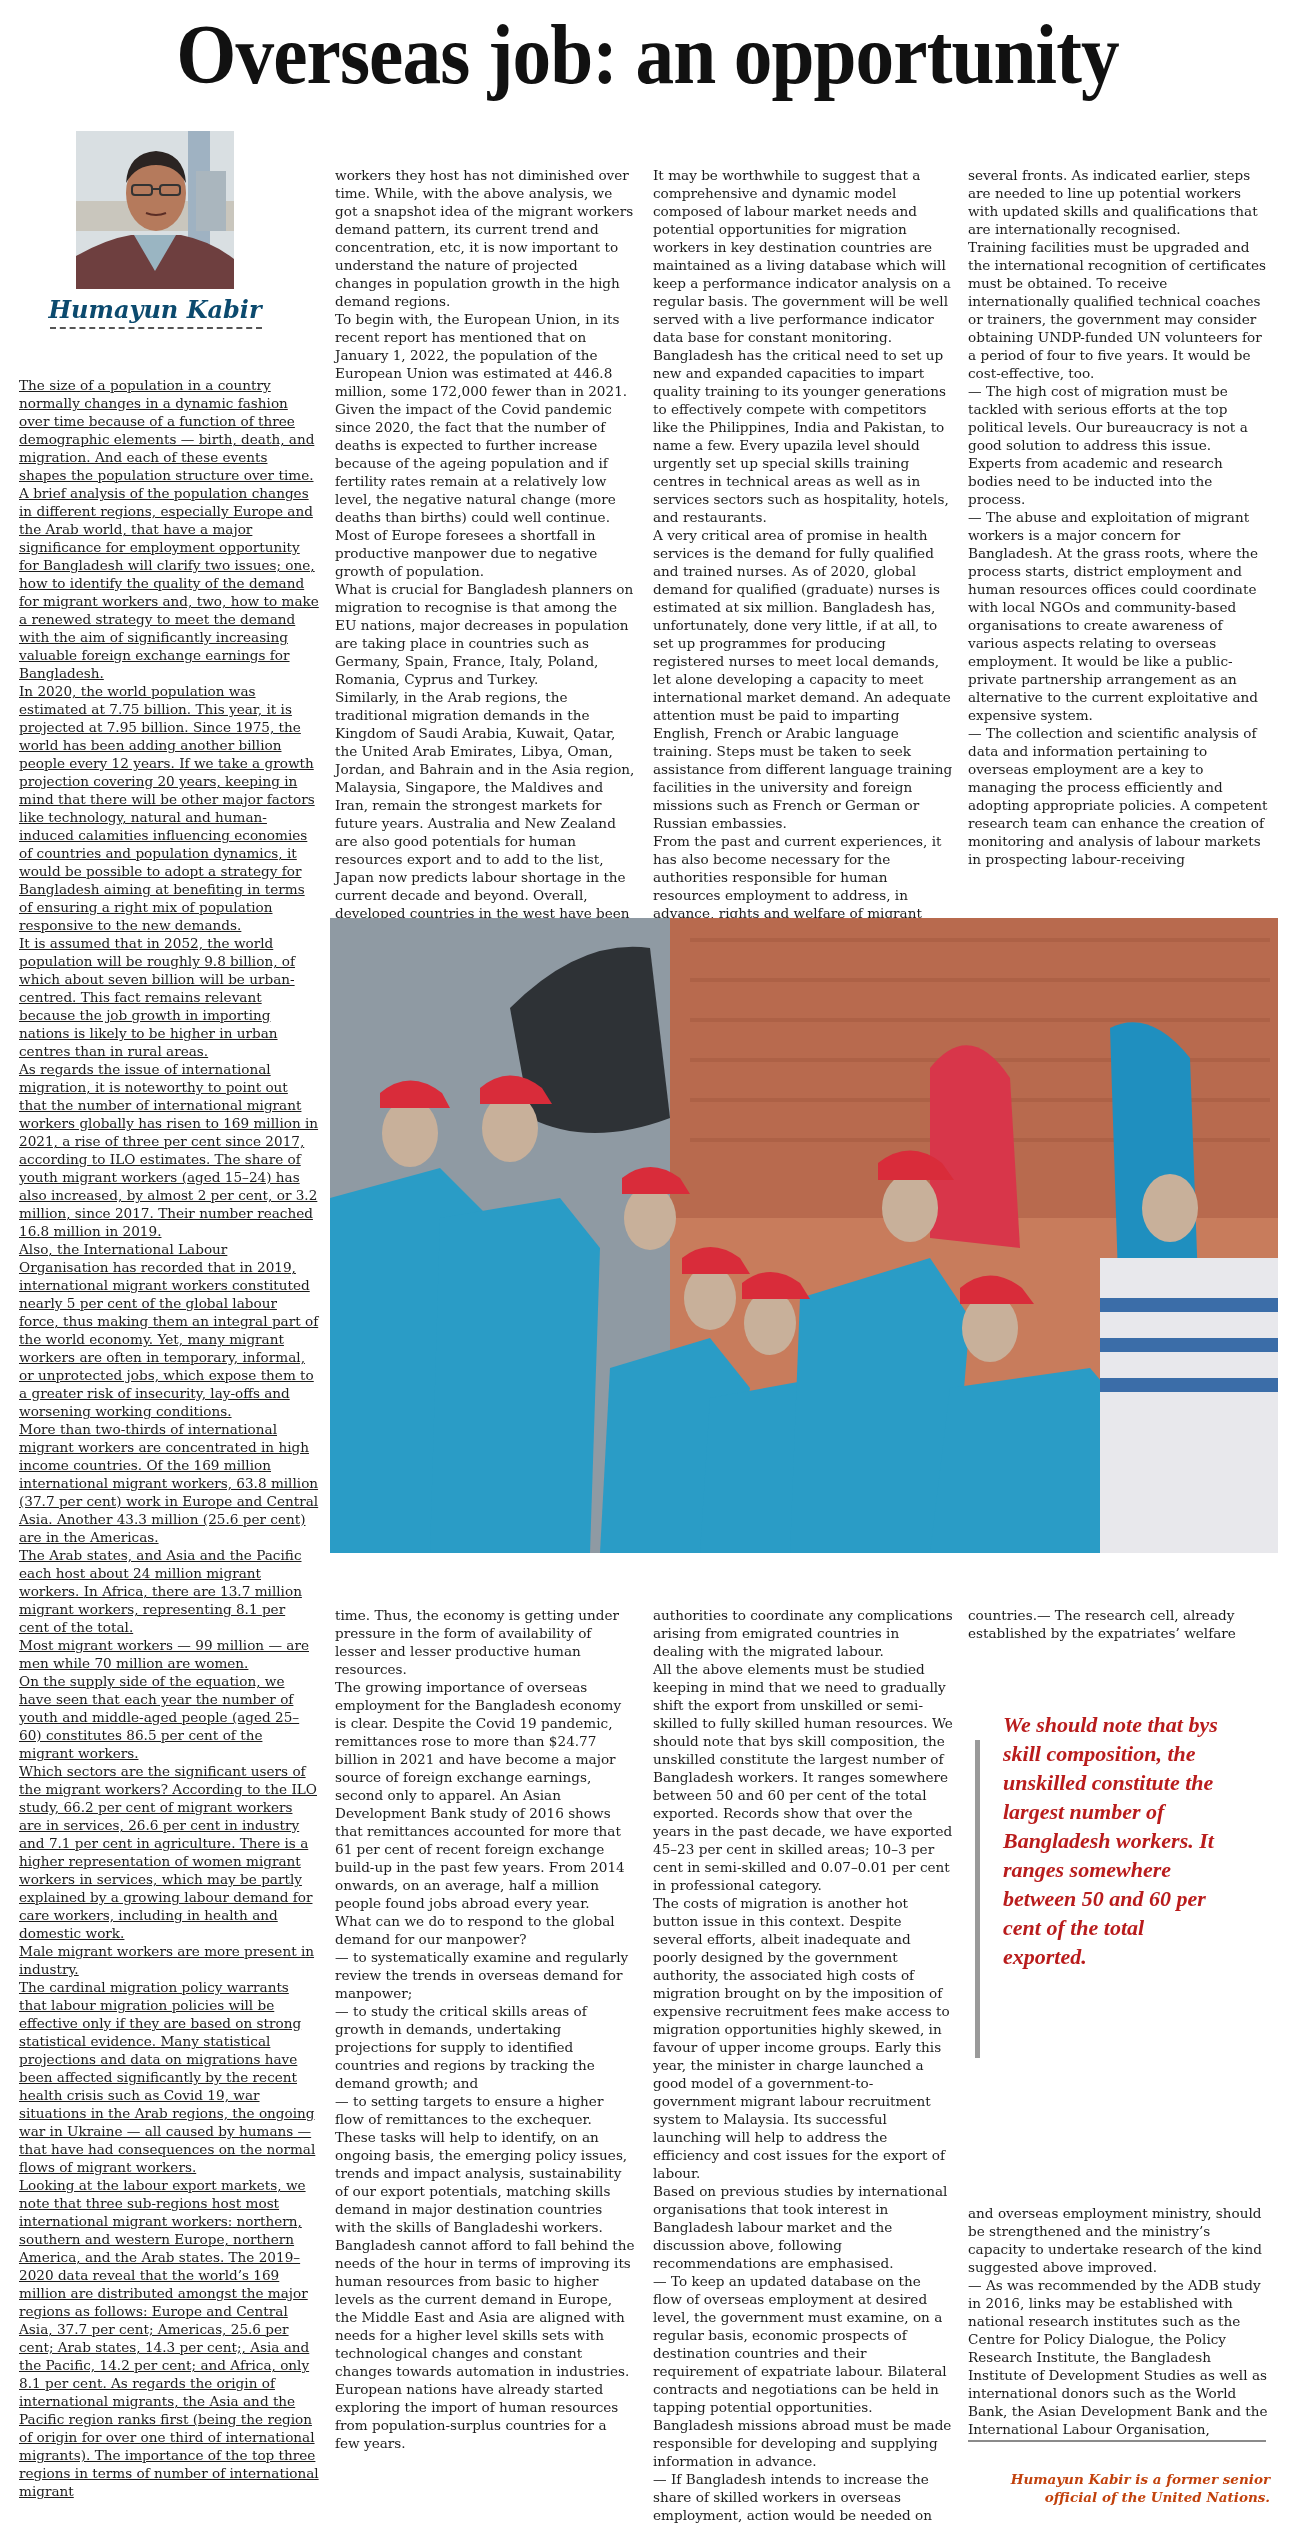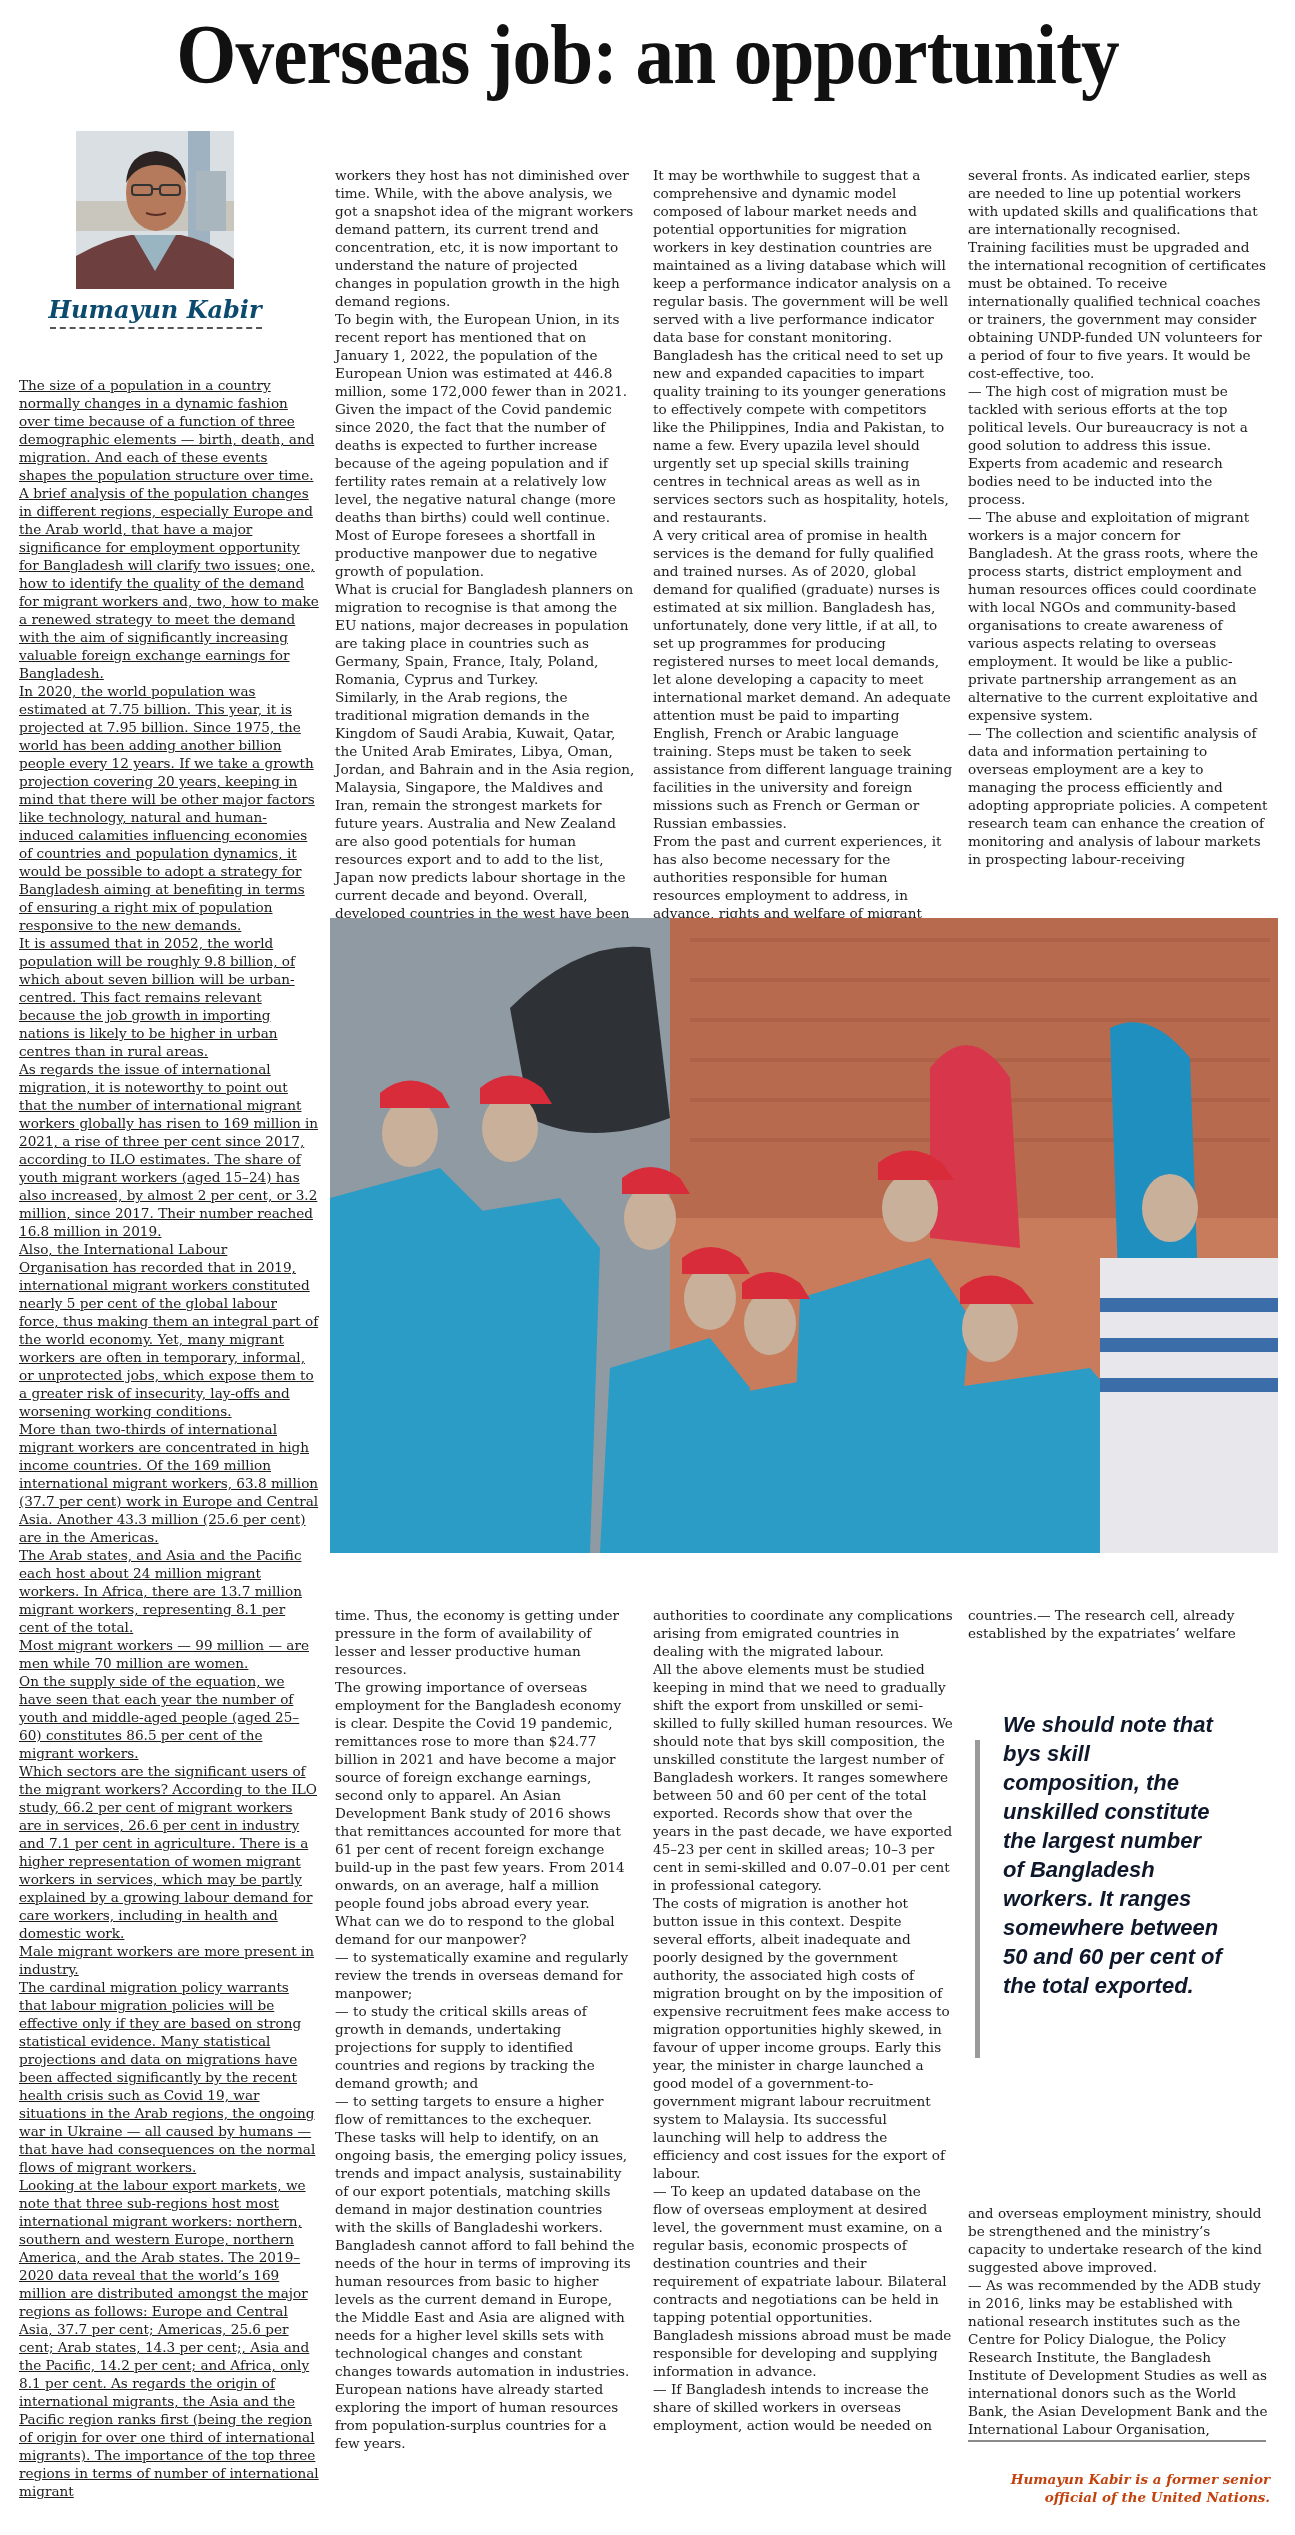--- a/index.html
+++ b/index.html
@@ -6,21 +6,21 @@
   body { width: 1295px; height: 2535px; position: relative; overflow: hidden; font-family: "DejaVu Serif", serif; color: #1c1c1c; }
   .headline { position: absolute; left: 0; top: 0; width: 1295px; height: 110px; text-align: center; font-family: "Liberation Serif", serif; font-weight: bold; font-size: 84px; line-height: 110px; letter-spacing: -1px; color: #111; transform: scaleX(0.92); transform-origin: center; }
   .col { position: absolute; font-size: 13.6px; line-height: 18px; text-align: left; margin-top: 36px; }
   .col p { margin: 0; }
   .author-photo { position: absolute; left: 76px; top: 131px; width: 158px; height: 158px; overflow: hidden; background: #cfd6da; }
   .author-name { position: absolute; left: 0; top: 295px; width: 310px; text-align: center; font-family: "DejaVu Serif", serif; font-weight: bold; font-style: italic; font-size: 24px; line-height: 30px; color: #0c4a6e; }
   .author-rule { position: absolute; left: 50px; top: 327px; width: 212px; height: 0; border-top: 2px dashed #555; }
   .photo { position: absolute; left: 330px; top: 918px; width: 948px; height: 635px; overflow: hidden; background: #b35a3a; }
   .pullquote { position: absolute; left: 975px; top: 1710px; width: 240px; }
   .pullquote .bar { position: absolute; left: 0; top: 30px; width: 5px; height: 318px; background: #9a9a9a; }
-  .pullquote .text { position: absolute; left: 28px; top: 0; width: 220px; font-family: Liberation Sans, sans-serif; font-weight: bold; font-style: italic; font-size: 22px; line-height: 29px; color: #0f172a; }
+  .pullquote .text { position: absolute; left: 28px; top: 0; width: 220px; font-family: Liberation Serif, serif; font-weight: bold; font-style: italic; font-size: 22px; line-height: 29px; color: #b91c1c; }
   .endrule { position: absolute; left: 968px; top: 2440px; width: 298px; height: 2px; background: #8a8a8a; }
   .bio { position: absolute; left: 980px; top: 2470px; width: 290px; text-align: right; font-family: "DejaVu Serif", serif; font-weight: bold; font-style: italic; font-size: 13.5px; line-height: 18px; color: #c2410c; }
 </style>
 </head>
 <body>
 
 <div class="headline">Overseas job: an opportunity</div>
 
 <div class="author-photo">
   <svg width="158" height="158" viewBox="0 0 158 158">
@@ -138,20 +138,21 @@
   <p>— to systematically examine and regularly review the trends in overseas demand for manpower;</p>
   <p>— to study the critical skills areas of growth in demands, undertaking projections for supply to identified countries and regions by tracking the demand growth; and</p>
   <p>— to setting targets to ensure a higher flow of remittances to the exchequer.</p>
   <p>These tasks will help to identify, on an ongoing basis, the emerging policy issues, trends and impact analysis, sustainability of our export potentials, matching skills demand in major destination countries with the skills of Bangladeshi workers. Bangladesh cannot afford to fall behind the needs of the hour in terms of improving its human resources from basic to higher levels as the current demand in Europe, the Middle East and Asia are aligned with needs for a higher level skills sets with technological changes and constant changes towards automation in industries. European nations have already started exploring the import of human resources from population-surplus countries for a few years.</p>
 </div>
 
 <div class="col" style="left:653px; top:1570px; width:300px;">
   <p>authorities to coordinate any complications arising from emigrated countries in dealing with the migrated labour.</p>
   <p>All the above elements must be studied keeping in mind that we need to gradually shift the export from unskilled or semi-skilled to fully skilled human resources. We should note that bys skill composition, the unskilled constitute the largest number of Bangladesh workers. It ranges somewhere between 50 and 60 per cent of the total exported. Records show that over the years in the past decade, we have exported 45–23 per cent in skilled areas; 10–3 per cent in semi-skilled and 0.07–0.01 per cent in professional category.</p>
   <p>The costs of migration is another hot button issue in this context. Despite several efforts, albeit inadequate and poorly designed by the government authority, the associated high costs of migration brought on by the imposition of expensive recruitment fees make access to migration opportunities highly skewed, in favour of upper income groups. Early this year, the minister in charge launched a good model of a government-to-government migrant labour recruitment system to Malaysia. Its successful launching will help to address the efficiency and cost issues for the export of labour.</p>
+  <p>Based on previous studies by international organisations that took interest in Bangladesh labour market and the discussion above, following recommendations are emphasised.</p>
   <p>— To keep an updated database on the flow of overseas employment at desired level, the government must examine, on a regular basis, economic prospects of destination countries and their requirement of expatriate labour. Bilateral contracts and negotiations can be held in tapping potential opportunities.</p>
   <p>Bangladesh missions abroad must be made responsible for developing and supplying information in advance.</p>
   <p>— If Bangladesh intends to increase the share of skilled workers in overseas employment, action would be needed on</p>
 </div>
 
 <div class="col" style="left:968px; top:1570px; width:300px;">
   <p>countries.— The research cell, already established by the expatriates’ welfare</p>
 </div>
 
 <div class="pullquote">

